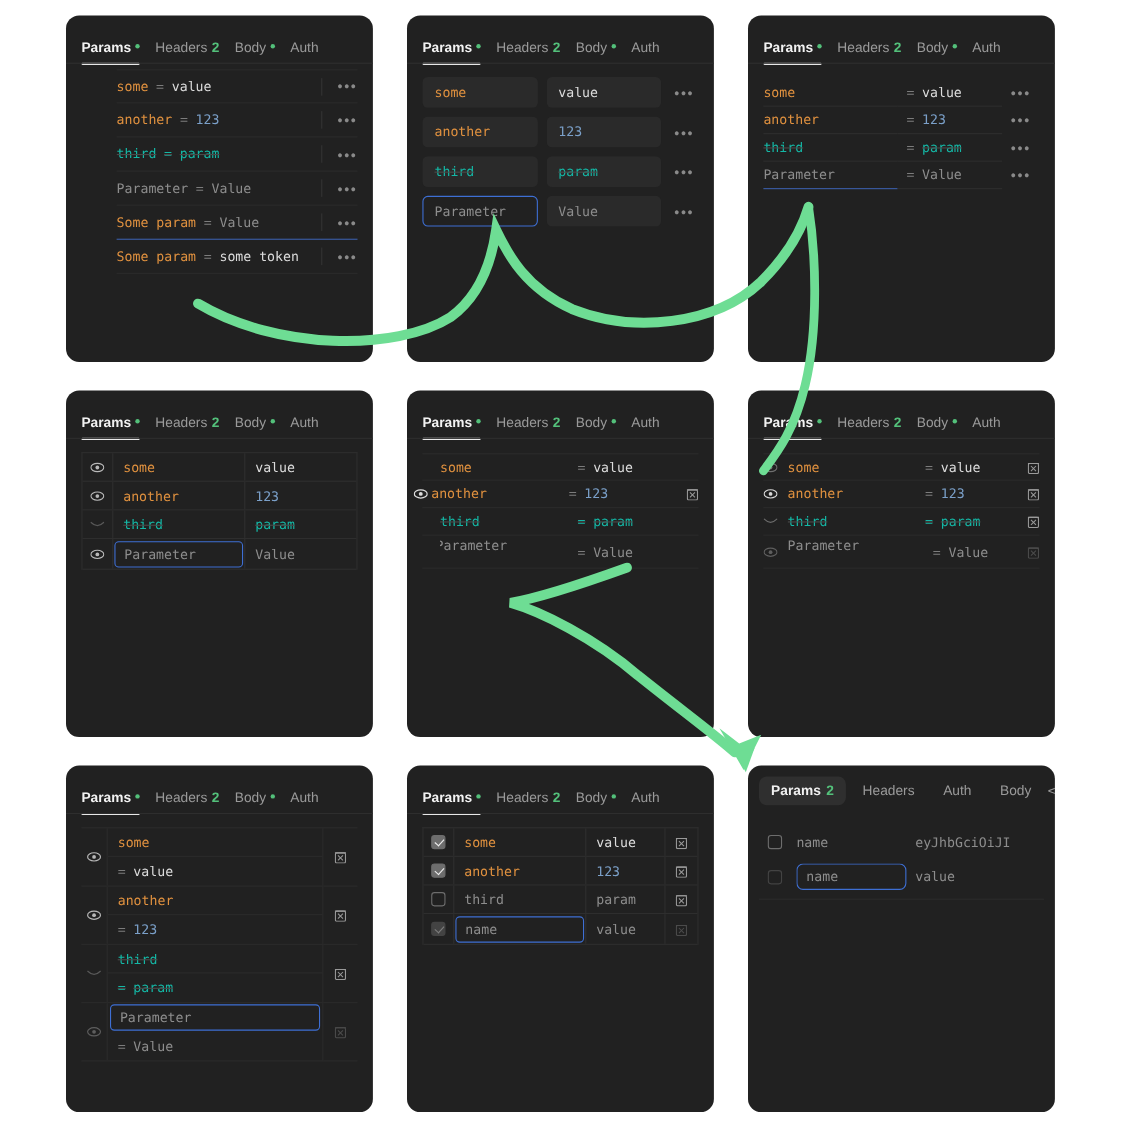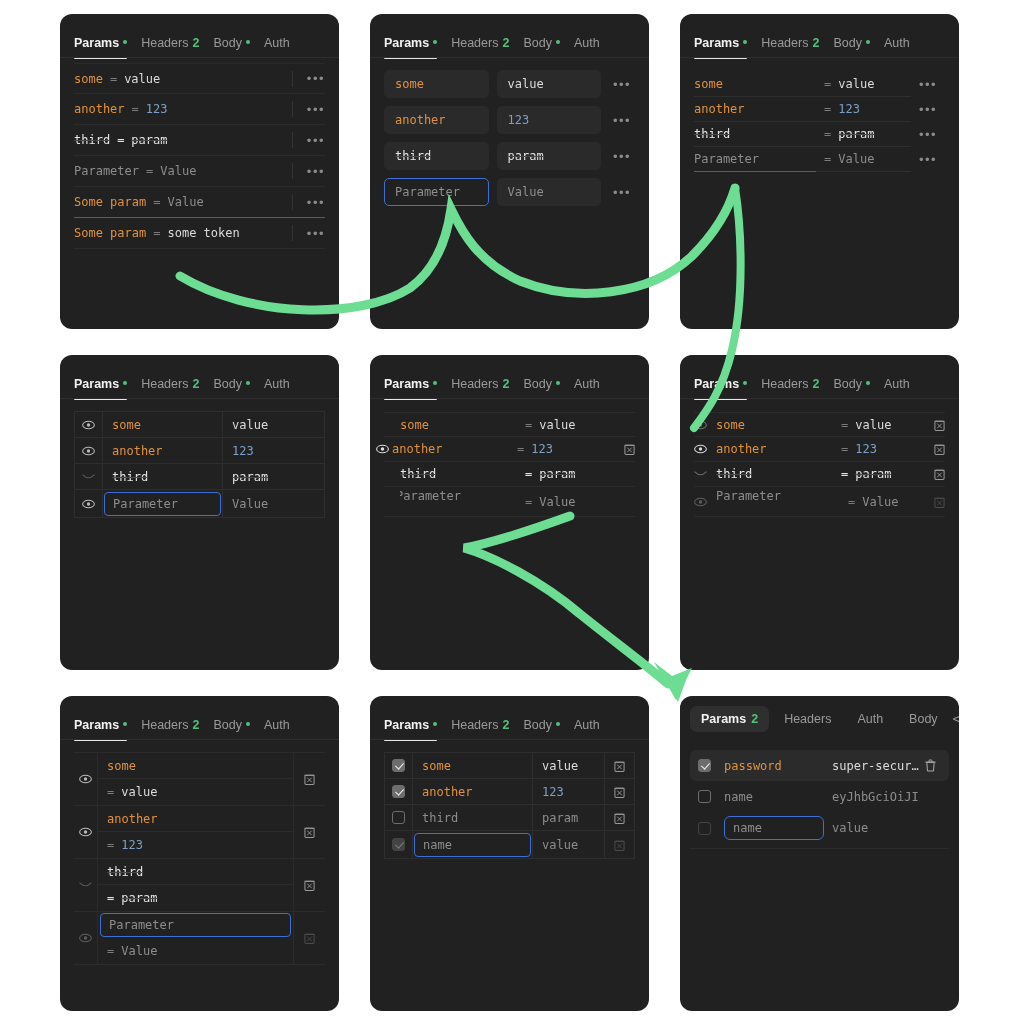--- a/index.html
+++ b/index.html
@@ -59,27 +59,27 @@
   }
   .ptab {
     display:flex; align-items:baseline; gap:5px;
     font-size: 12.5px; color:#9a9a9a;
     padding: 6px 11px; border-radius: 7px; white-space: nowrap;
   }
   .ptab.active { background:#2f2f2f; color:#f0f0f0; font-weight:bold; }
   .codeicon { margin-left:auto; color:#9a9a9a; font-size:12px; padding-right:6px; letter-spacing:-1px;}
 
   
-  .rows { padding: 0 0; }
+  .rows { padding: 0 0; margin-left: 32px; }
   .mono { font-family: "DejaVu Sans Mono", monospace; font-size: 12px; }
   .k { color: #e0913f; }
   .v { color: #dcdcdc; }
   .vnum { color: #7ba0c9; }
   .eq { color: #7c7c7c; padding: 0 7px; }
-  .struck { color:#e5e5e5; text-decoration: line-through; text-decoration-color:#4a4a4a;}
+  .struck { color:#14b8a6; text-decoration: line-through; text-decoration-color:#4a4a4a;}
   .dim { color: #8d8d8d; }
 
   
   .rowA {
     display:flex; align-items:center;
     height: 31px;
     border-bottom: 1px solid #2b2b2b;
     margin: 0 14px;
     position: relative;
   }
@@ -826,34 +826,20 @@
         </div>
       <div class="ptab">
           <span>Auth</span>
         </div>
       <div class="ptab">
           <span>Body</span>
         </div>
       <div class="codeicon mono">&lt;/&gt;</div>
     </div>
     <div style="padding-top:8px;">
-      <div class="pr sel">
-        <div class="pic">
-            <span class="cb on"></span>
-          </div>
-        <div class="pk mono"><span class="k">password</span></div>
-        <div class="pv mono"><span class="v">super-secur…</span></div>
-        <div class="ptr">
-          <svg width="11" height="13" viewBox="0 0 12 14">
-              <path d="M2 3.5 H10 L9.3 13 H2.7 Z" fill="none" stroke="#b0b0b0" stroke-width="1.05" stroke-linejoin="round"></path>
-              <path d="M0.8 3.3 H11.2" stroke="#b0b0b0" stroke-width="1.05" stroke-linecap="round"></path>
-              <path d="M4.4 3.2 V1.6 Q4.4 1 5 1 H7 Q7.6 1 7.6 1.6 V3.2" fill="none" stroke="#b0b0b0" stroke-width="1.05"></path>
-            </svg>
-        </div>
-      </div>
       <div class="pr">
         <div class="pic">
             <span class="cb"></span>
           </div>
         <div class="pk mono"><span class="dim">name</span></div>
         <div class="pv mono"><span class="dim">eyJhbGciOiJIU…</span></div>
         <div class="ptr"></div>
       </div>
       <div class="pr" style="height:32px">
         <div class="pic">

